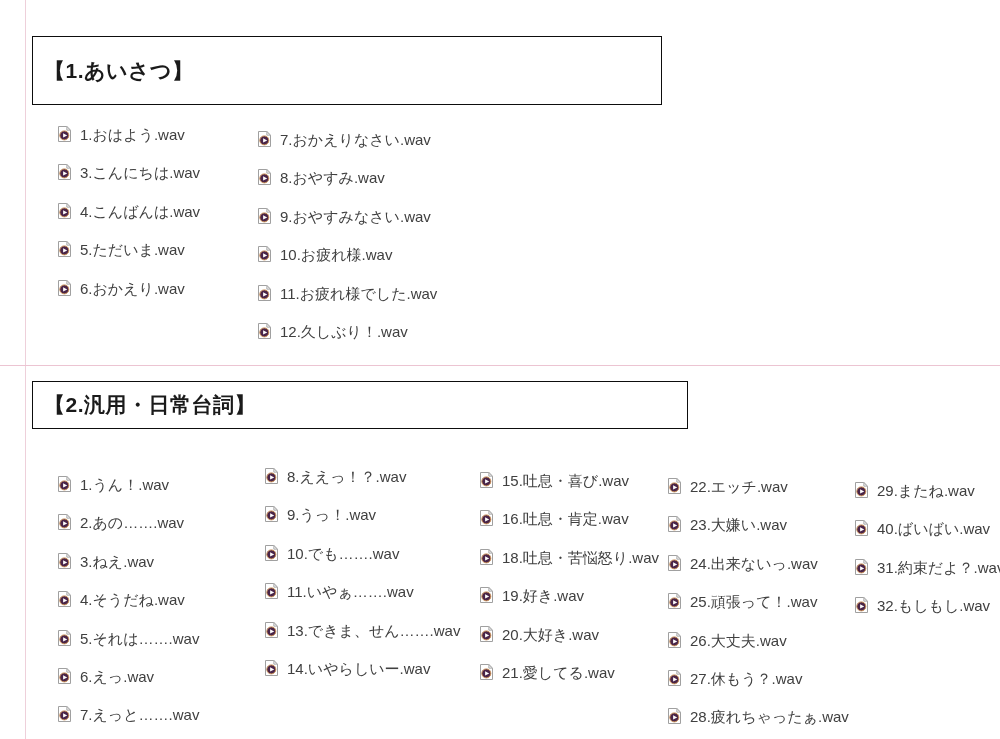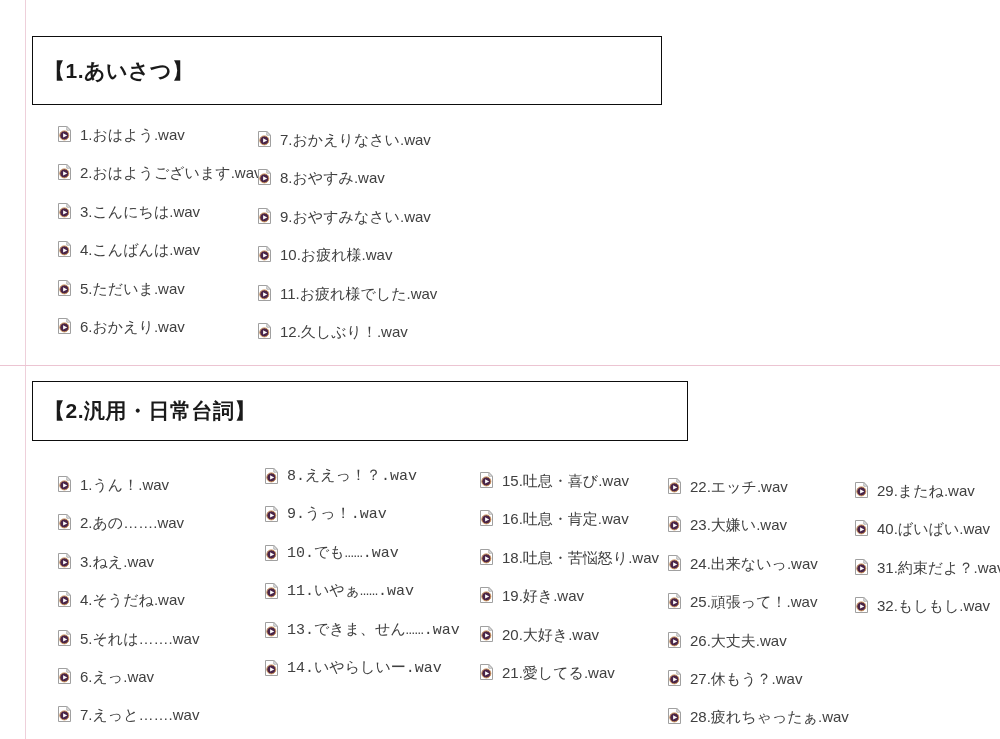--- a/index.html
+++ b/index.html
@@ -52,31 +52,20 @@
           </div>
           <div class="file-item">
   <span class="file-icon">
     <svg width="13" height="16" viewBox="0 0 13 16" xmlns="http://www.w3.org/2000/svg">
       <path d="M0.5 0.5 H8.8 L12.5 4.2 V15.5 H0.5 Z" fill="#ffffff" stroke="#a0a0a0" stroke-width="1"></path>
       <path d="M8.8 0.5 V4.2 H12.5 Z" fill="#e9e9e9" stroke="#a0a0a0" stroke-width="0.8"></path>
       <circle cx="6.3" cy="9.4" r="4.5" fill="#4a2548" stroke="#c98e55" stroke-width="1"></circle>
       <path d="M5.1 7.2 L9.2 9.4 L5.1 11.6 Z" fill="#ffffff"></path>
     </svg>
   </span>
-<span class="file-label">2.おはようございます.wav</span>
-          </div>
-          <div class="file-item">
-  <span class="file-icon">
-    <svg width="13" height="16" viewBox="0 0 13 16" xmlns="http://www.w3.org/2000/svg">
-      <path d="M0.5 0.5 H8.8 L12.5 4.2 V15.5 H0.5 Z" fill="#ffffff" stroke="#a0a0a0" stroke-width="1"></path>
-      <path d="M8.8 0.5 V4.2 H12.5 Z" fill="#e9e9e9" stroke="#a0a0a0" stroke-width="0.8"></path>
-      <circle cx="6.3" cy="9.4" r="4.5" fill="#4a2548" stroke="#c98e55" stroke-width="1"></circle>
-      <path d="M5.1 7.2 L9.2 9.4 L5.1 11.6 Z" fill="#ffffff"></path>
-    </svg>
-  </span>
 <span class="file-label">3.こんにちは.wav</span>
           </div>
           <div class="file-item">
   <span class="file-icon">
     <svg width="13" height="16" viewBox="0 0 13 16" xmlns="http://www.w3.org/2000/svg">
       <path d="M0.5 0.5 H8.8 L12.5 4.2 V15.5 H0.5 Z" fill="#ffffff" stroke="#a0a0a0" stroke-width="1"></path>
       <path d="M8.8 0.5 V4.2 H12.5 Z" fill="#e9e9e9" stroke="#a0a0a0" stroke-width="0.8"></path>
       <circle cx="6.3" cy="9.4" r="4.5" fill="#4a2548" stroke="#c98e55" stroke-width="1"></circle>
       <path d="M5.1 7.2 L9.2 9.4 L5.1 11.6 Z" fill="#ffffff"></path>
     </svg>
@@ -171,21 +160,21 @@
       <path d="M5.1 7.2 L9.2 9.4 L5.1 11.6 Z" fill="#ffffff"></path>
     </svg>
   </span>
 <span class="file-label">12.久しぶり！.wav</span>
           </div>
         </div>
       </div>
   </section>
 
   <section>
-    <div class="header-box" style="left:32px;top:381px;width:656px;height:60px;">
+    <div class="header-box" style="left:32px;top:381px;width:656px;height:48px;">
       <span class="header-title">【2.汎用・日常台詞】</span>
     </div>
     <div>
         <div class="col" style="left: 58px; top: 476px;">
           <div class="file-item">
   <span class="file-icon">
     <svg width="13" height="16" viewBox="0 0 13 16" xmlns="http://www.w3.org/2000/svg">
       <path d="M0.5 0.5 H8.8 L12.5 4.2 V15.5 H0.5 Z" fill="#ffffff" stroke="#a0a0a0" stroke-width="1"></path>
       <path d="M8.8 0.5 V4.2 H12.5 Z" fill="#e9e9e9" stroke="#a0a0a0" stroke-width="0.8"></path>
       <circle cx="6.3" cy="9.4" r="4.5" fill="#4a2548" stroke="#c98e55" stroke-width="1"></circle>
@@ -254,21 +243,21 @@
     <svg width="13" height="16" viewBox="0 0 13 16" xmlns="http://www.w3.org/2000/svg">
       <path d="M0.5 0.5 H8.8 L12.5 4.2 V15.5 H0.5 Z" fill="#ffffff" stroke="#a0a0a0" stroke-width="1"></path>
       <path d="M8.8 0.5 V4.2 H12.5 Z" fill="#e9e9e9" stroke="#a0a0a0" stroke-width="0.8"></path>
       <circle cx="6.3" cy="9.4" r="4.5" fill="#4a2548" stroke="#c98e55" stroke-width="1"></circle>
       <path d="M5.1 7.2 L9.2 9.4 L5.1 11.6 Z" fill="#ffffff"></path>
     </svg>
   </span>
 <span class="file-label">7.えっと…….wav</span>
           </div>
         </div>
-        <div class="col" style="left: 265px; top: 468px; font-family: Liberation Mono, monospace;">
+        <div class="col" style="left: 265px; top: 468px;">
           <div class="file-item">
   <span class="file-icon">
     <svg width="13" height="16" viewBox="0 0 13 16" xmlns="http://www.w3.org/2000/svg">
       <path d="M0.5 0.5 H8.8 L12.5 4.2 V15.5 H0.5 Z" fill="#ffffff" stroke="#a0a0a0" stroke-width="1"></path>
       <path d="M8.8 0.5 V4.2 H12.5 Z" fill="#e9e9e9" stroke="#a0a0a0" stroke-width="0.8"></path>
       <circle cx="6.3" cy="9.4" r="4.5" fill="#4a2548" stroke="#c98e55" stroke-width="1"></circle>
       <path d="M5.1 7.2 L9.2 9.4 L5.1 11.6 Z" fill="#ffffff"></path>
     </svg>
   </span>
 <span class="file-label">8.ええっ！？.wav</span>

